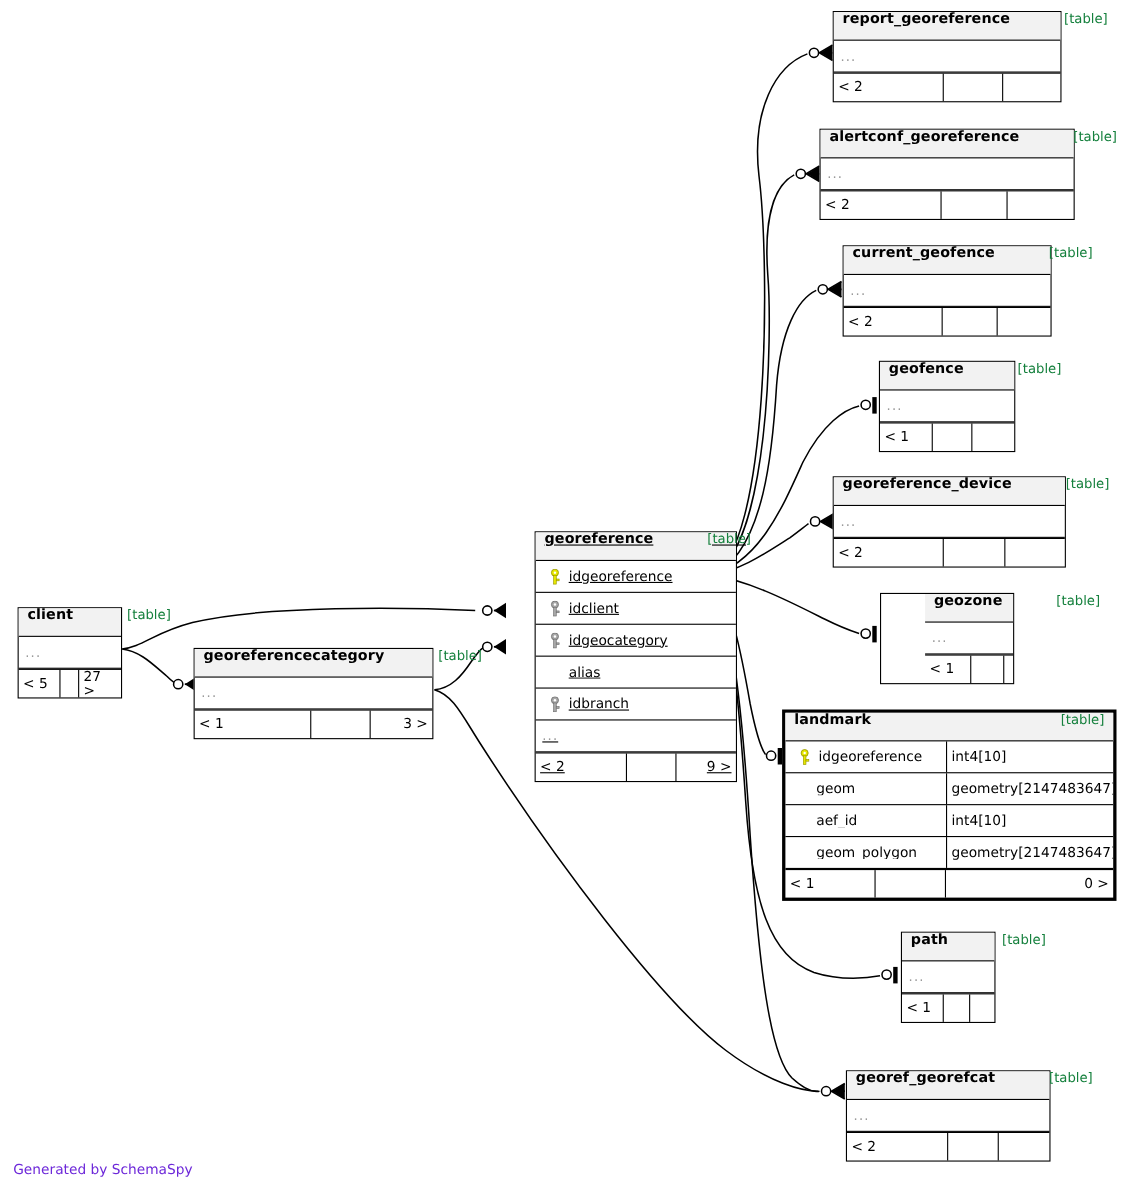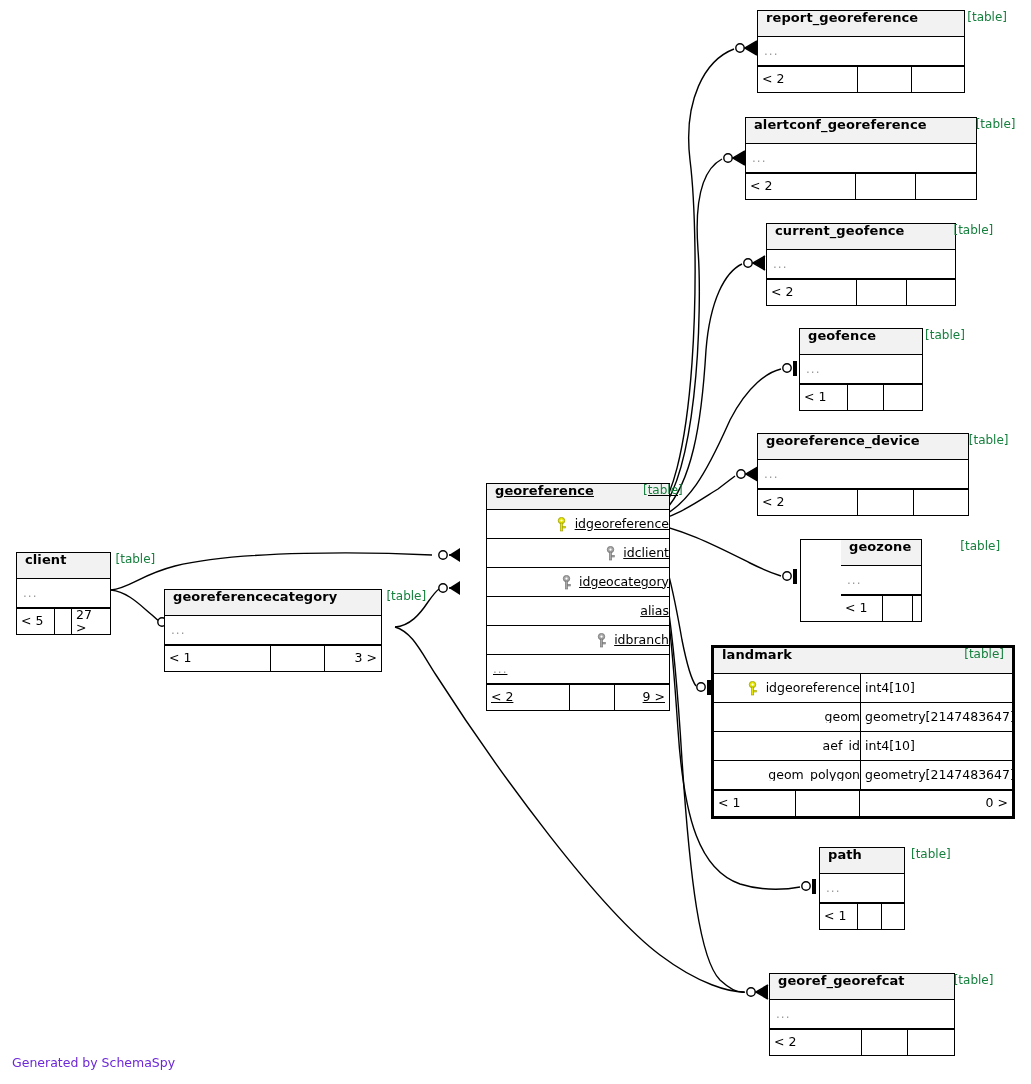--- a/index.html
+++ b/index.html
@@ -45,21 +45,20 @@
   }
   .trow:last-child{border-bottom:none;}
   .trow.ell{height:29px;}
 
   .cname{
     display:flex;align-items:center;
     padding-left:6px;
     box-sizing:border-box;
     overflow:hidden;
     flex:0 0 auto;
-    justify-content:flex-end;
   }
   .cname.full{flex:1 1 auto;}
   .ctype{
     border-left:1px solid #000;
     padding-left:4px;
     display:flex;align-items:center;
     height:100%;
     box-sizing:border-box;
     flex:1 1 auto;
     font-size:12.5px;
@@ -448,21 +447,21 @@
     <div class="trow ell">
       <span class="ellipsis">...</span>
     </div>
     <div class="tfoot">
       <span class="fcell" style="width:38px">&lt; 5</span>
       <span class="fcell" style="width:17px"></span>
       <span class="fcell r" style="flex:1">27 &gt;</span>
     </div>
   </div>
 
-  <div class="tbl" style="left:164px;top:589px;width:218px;">
+  <div class="tbl" style="left:176px;top:589px;width:218px;">
     <div class="thead tight">
       <span class="tname">georeferencecategory</span>
       <span class="ttag">[table]</span>
     </div>
     <div class="trow ell">
       <span class="ellipsis">...</span>
     </div>
     <div class="tfoot">
       <span class="fcell" style="width:106px">&lt; 1</span>
       <span class="fcell" style="width:54px"></span>

